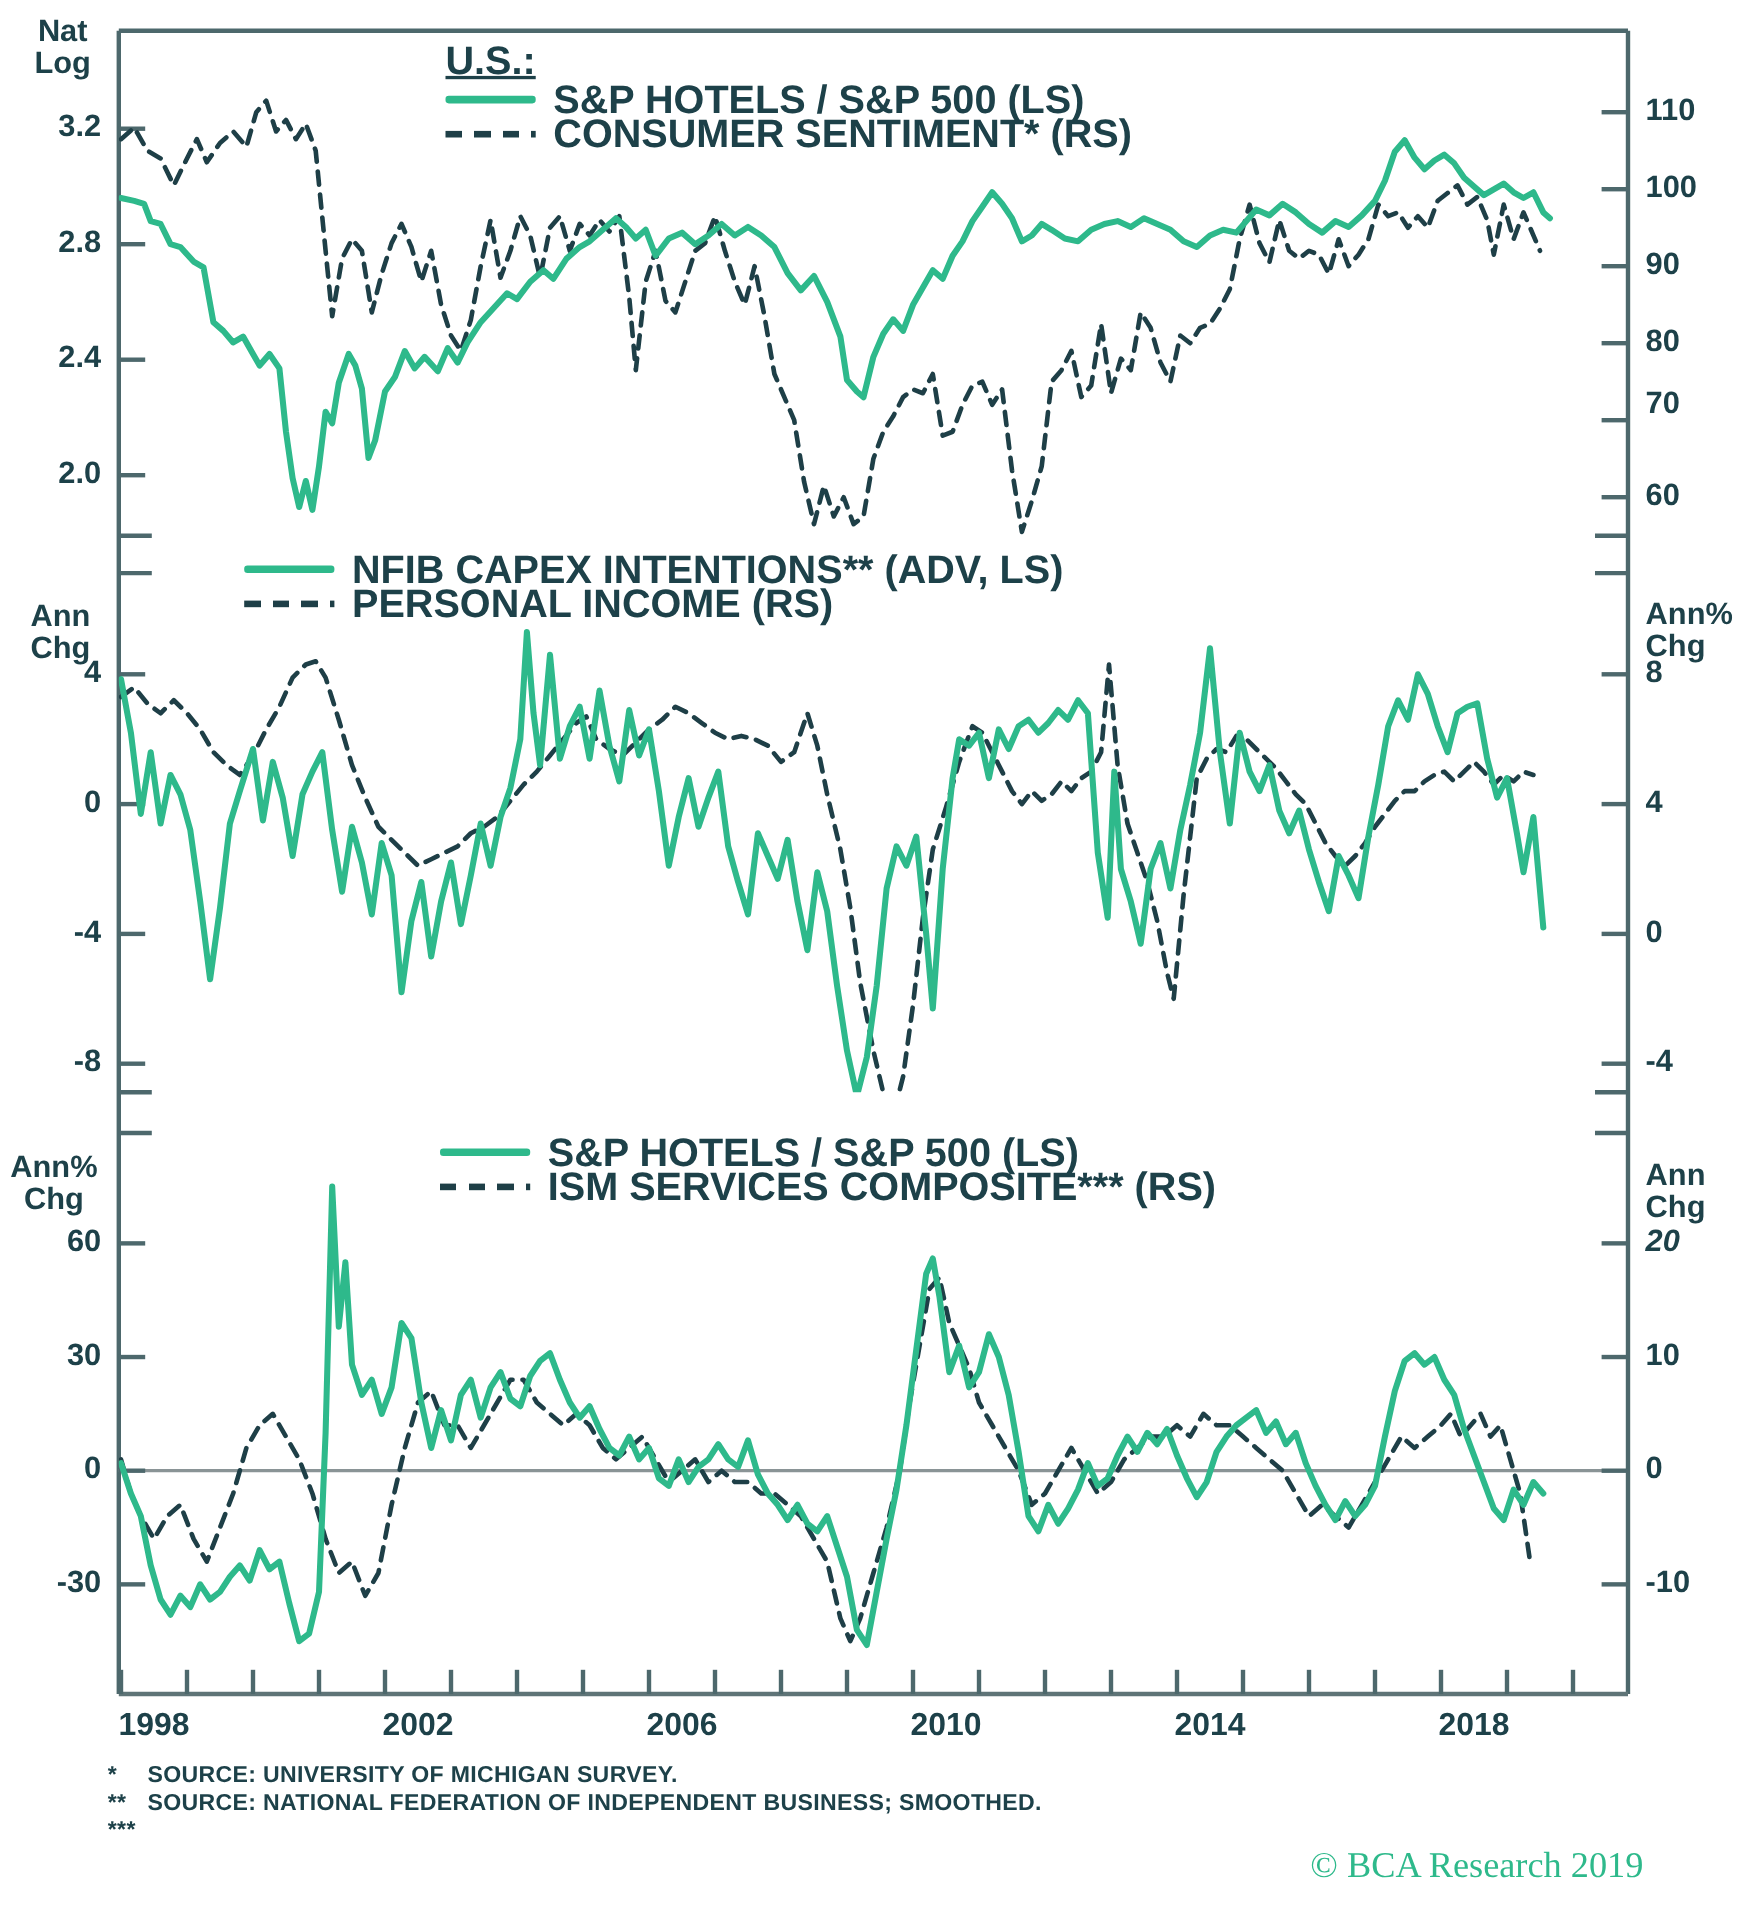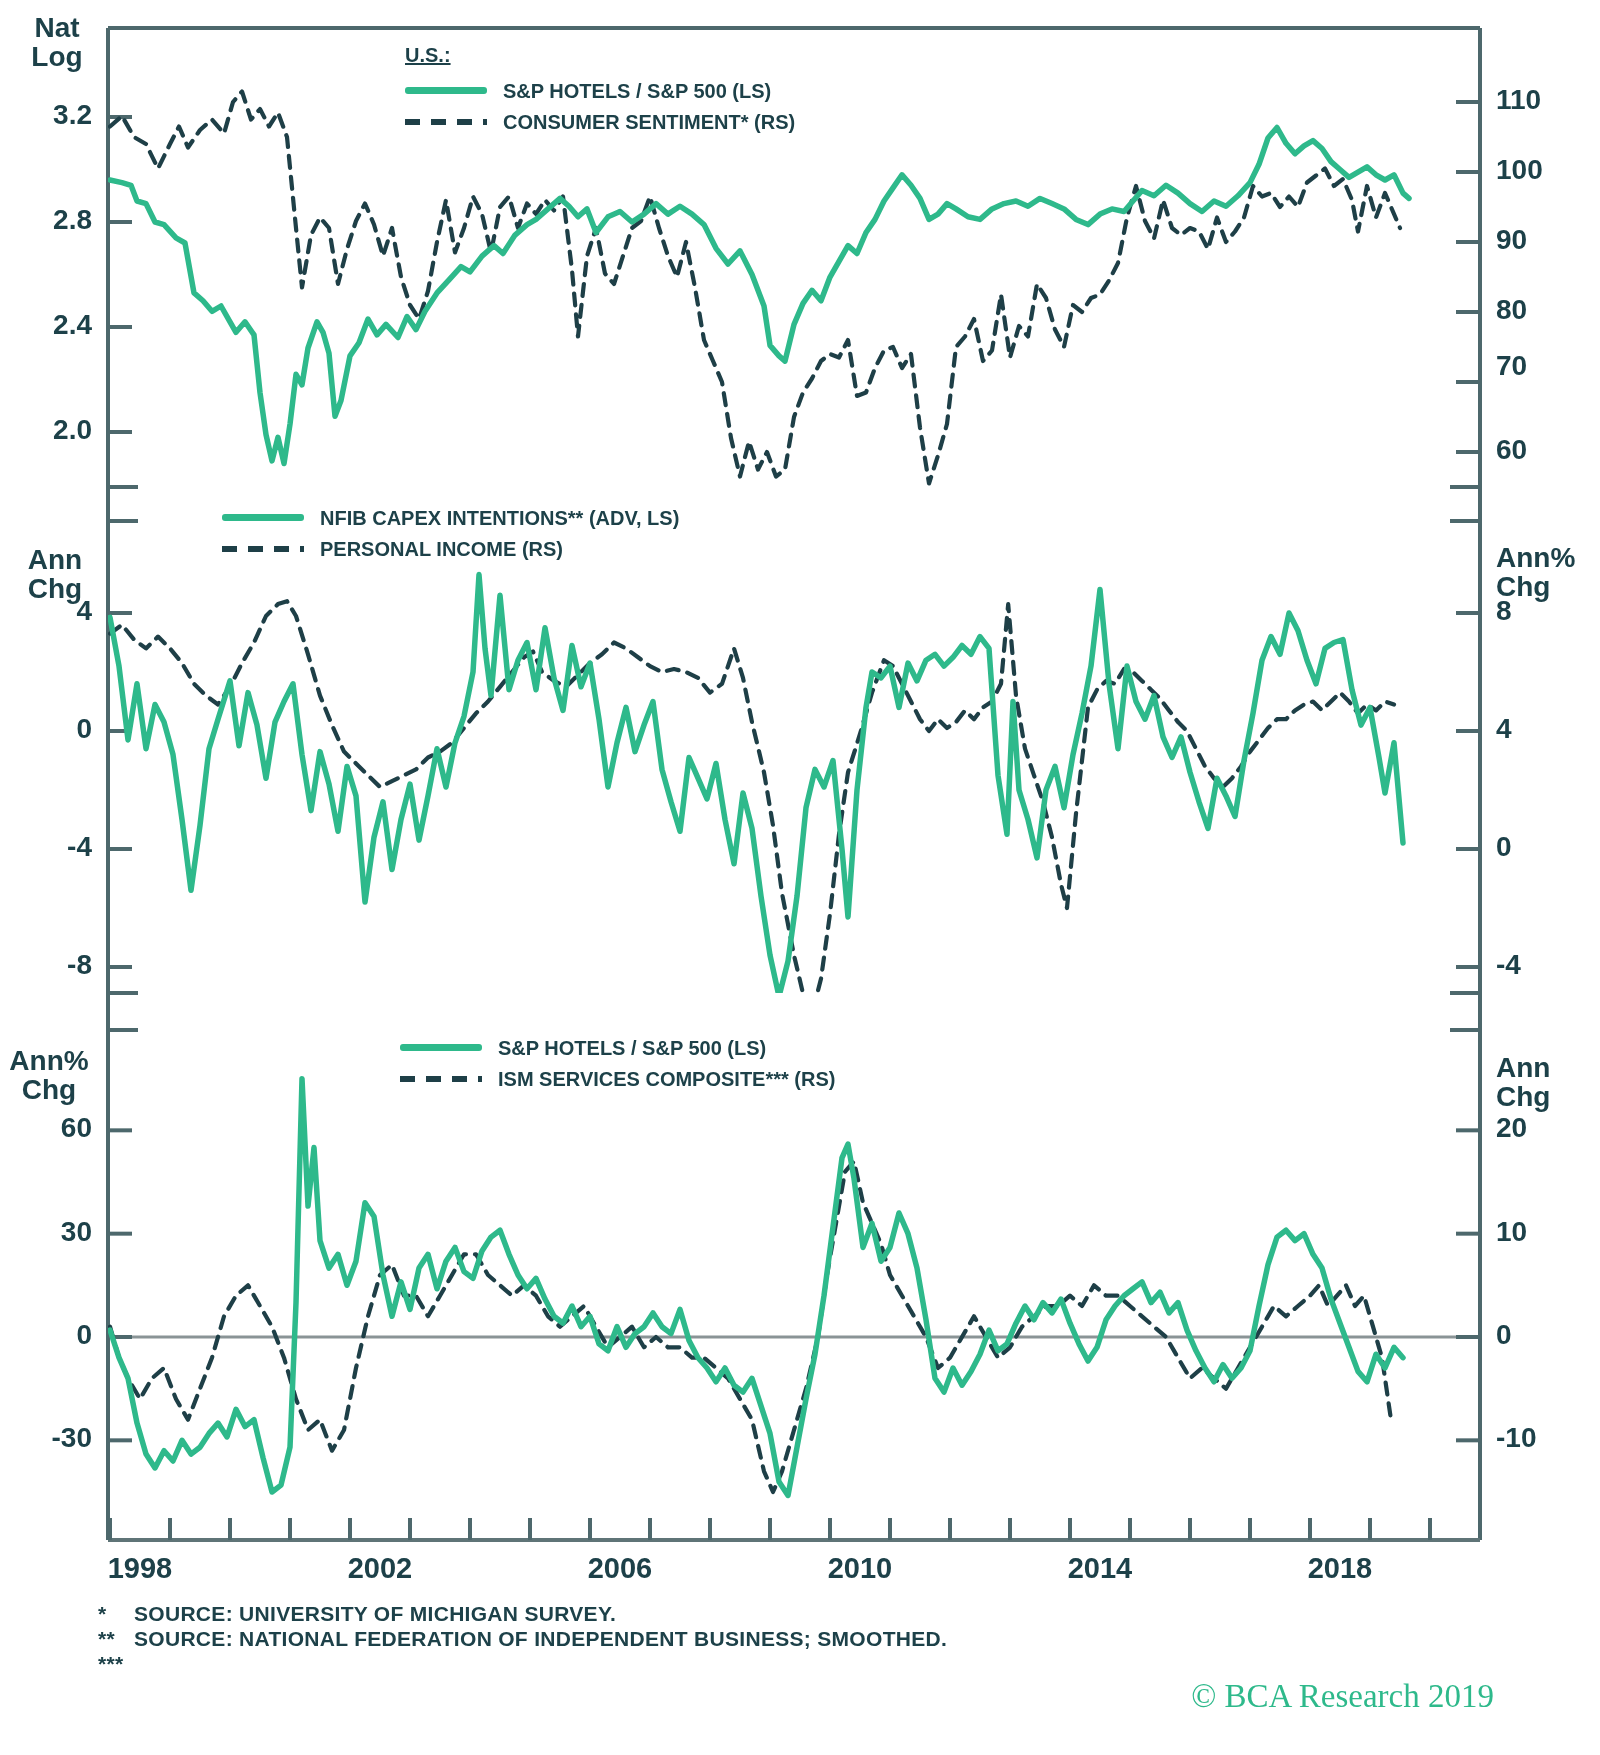--- a/index.html
+++ b/index.html
@@ -6,21 +6,21 @@
   .chart-root{position:relative;width:1600px;height:1755px;background:#fff;overflow:hidden;
               font-family:"Liberation Sans",sans-serif;color:#1d4149;}
   #plot{position:absolute;left:0;top:0;}
   .axis-title{position:absolute;font-weight:700;font-size:28px;line-height:29px;}
   .ta-r{text-align:center;}
   .axis-title span{display:block;}
   .tick-label{position:absolute;font-weight:700;font-size:28px;line-height:30px;}
   .tick-left{left:16px;width:76px;text-align:right;}
   .tick-right{left:1496px;text-align:center;}
   .year-label{position:absolute;font-weight:700;font-size:29px;width:140px;text-align:center;top:1552px;}
-  .legend{position:absolute;font-weight:700;font-size:20px;line-height:30px;}
+  .legend{position:absolute;font-weight:700;font-size:36px;line-height:30px;}
   .legend-heading{text-decoration:underline;margin-bottom:5px;}
   .legend-row{display:flex;align-items:center;height:31px;}
   .swatch{display:inline-block;width:82px;flex:0 0 82px;margin-right:16px;}
   .swatch-solid{height:7px;background:var(--green);border-radius:3px;}
   .swatch-dashed{height:6px;background:repeating-linear-gradient(90deg,var(--dark) 0 15px,transparent 15px 26px);}
   .footnotes{position:absolute;left:98px;top:1601px;font-size:21px;font-weight:700;letter-spacing:.3px;}
   .footnote-line{position:relative;padding-left:36px;line-height:25px;white-space:nowrap;}
   .footnote-marker{position:absolute;left:0;top:0;}
   .copyright{position:absolute;right:106px;top:1678px;font-family:"Liberation Serif",serif;
              font-size:33px;color:var(--green);}
@@ -180,21 +180,21 @@
       <span class="tick-label tick-left" style="top: 832px;">-4</span>
       <span class="tick-label tick-left" style="top: 950px;">-8</span>
       <span class="tick-label tick-right" style="top: 596px; left: 1496px;">8</span>
       <span class="tick-label tick-right" style="top: 714px; left: 1496px;">4</span>
       <span class="tick-label tick-right" style="top: 832px; left: 1496px;">0</span>
       <span class="tick-label tick-right" style="top: 950px; left: 1496px;">-4</span>
       <span class="tick-label tick-left" style="top: 1113.34px;">60</span>
       <span class="tick-label tick-left" style="top: 1216.67px;">30</span>
       <span class="tick-label tick-left" style="top: 1320px;">0</span>
       <span class="tick-label tick-left" style="top: 1423.33px;">-30</span>
-      <span class="tick-label tick-right" style="top: 1113.33px; left: 1496px;">20</span>
+      <span class="tick-label tick-right" style="top: 1113.33px; left: 1496px; font-style: italic;">20</span>
       <span class="tick-label tick-right" style="top: 1216.67px; left: 1496px;">10</span>
       <span class="tick-label tick-right" style="top: 1320px; left: 1496px;">0</span>
       <span class="tick-label tick-right" style="top: 1423.33px; left: 1496px;">-10</span>
       <span class="year-label" style="top: 1552px; left: 70px;">1998</span>
       <span class="year-label" style="top: 1552px; left: 310px;">2002</span>
       <span class="year-label" style="top: 1552px; left: 550px;">2006</span>
       <span class="year-label" style="top: 1552px; left: 790px;">2010</span>
       <span class="year-label" style="top: 1552px; left: 1030px;">2014</span>
       <span class="year-label" style="top: 1552px; left: 1270px;">2018</span>
     </div>

